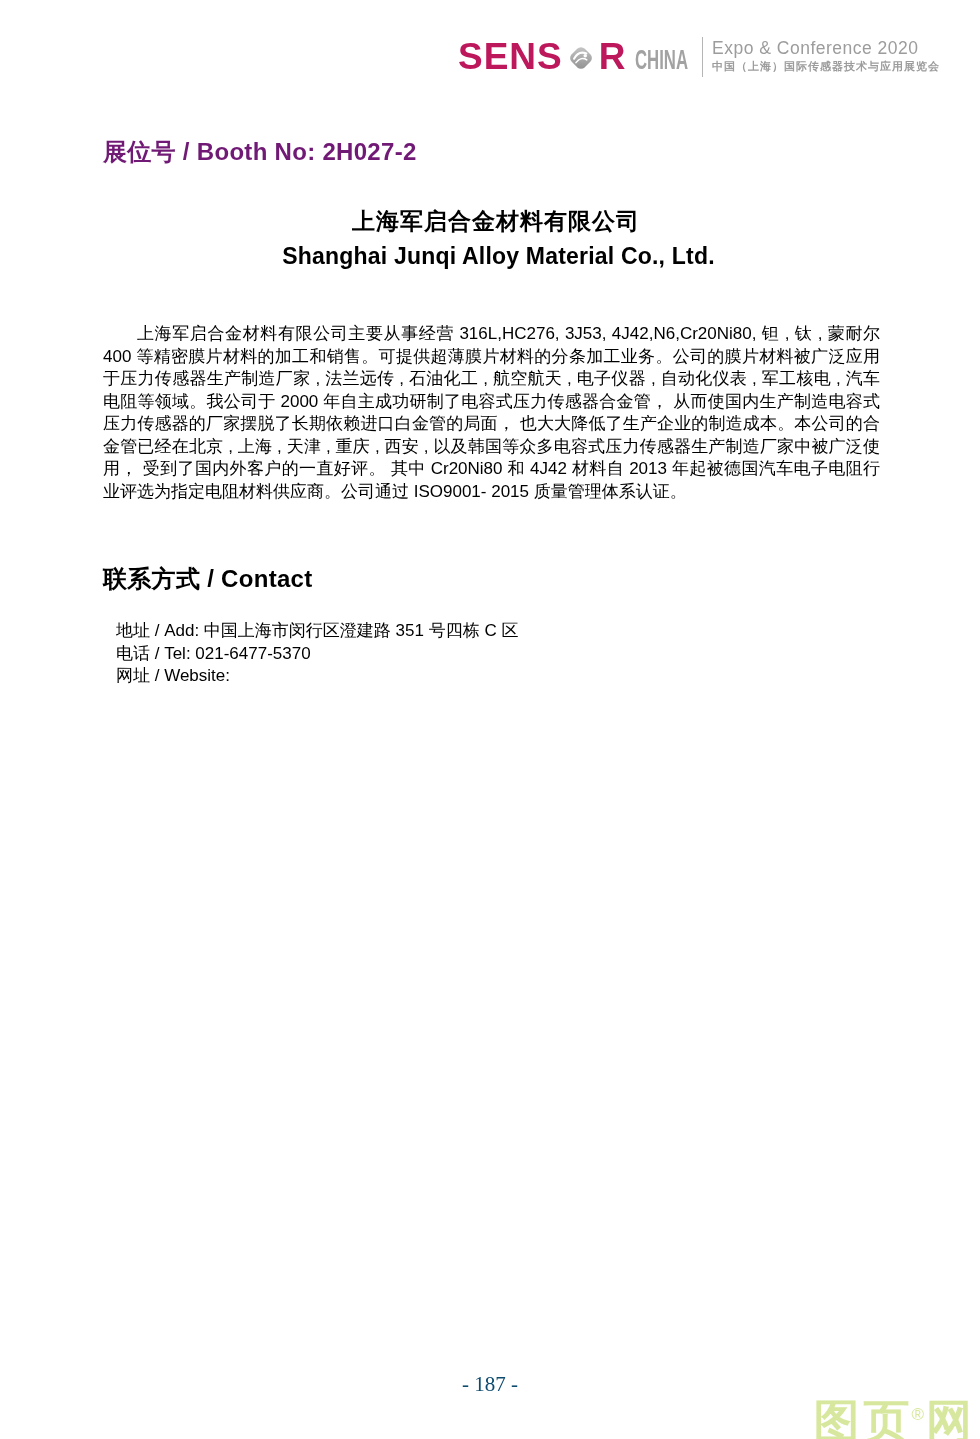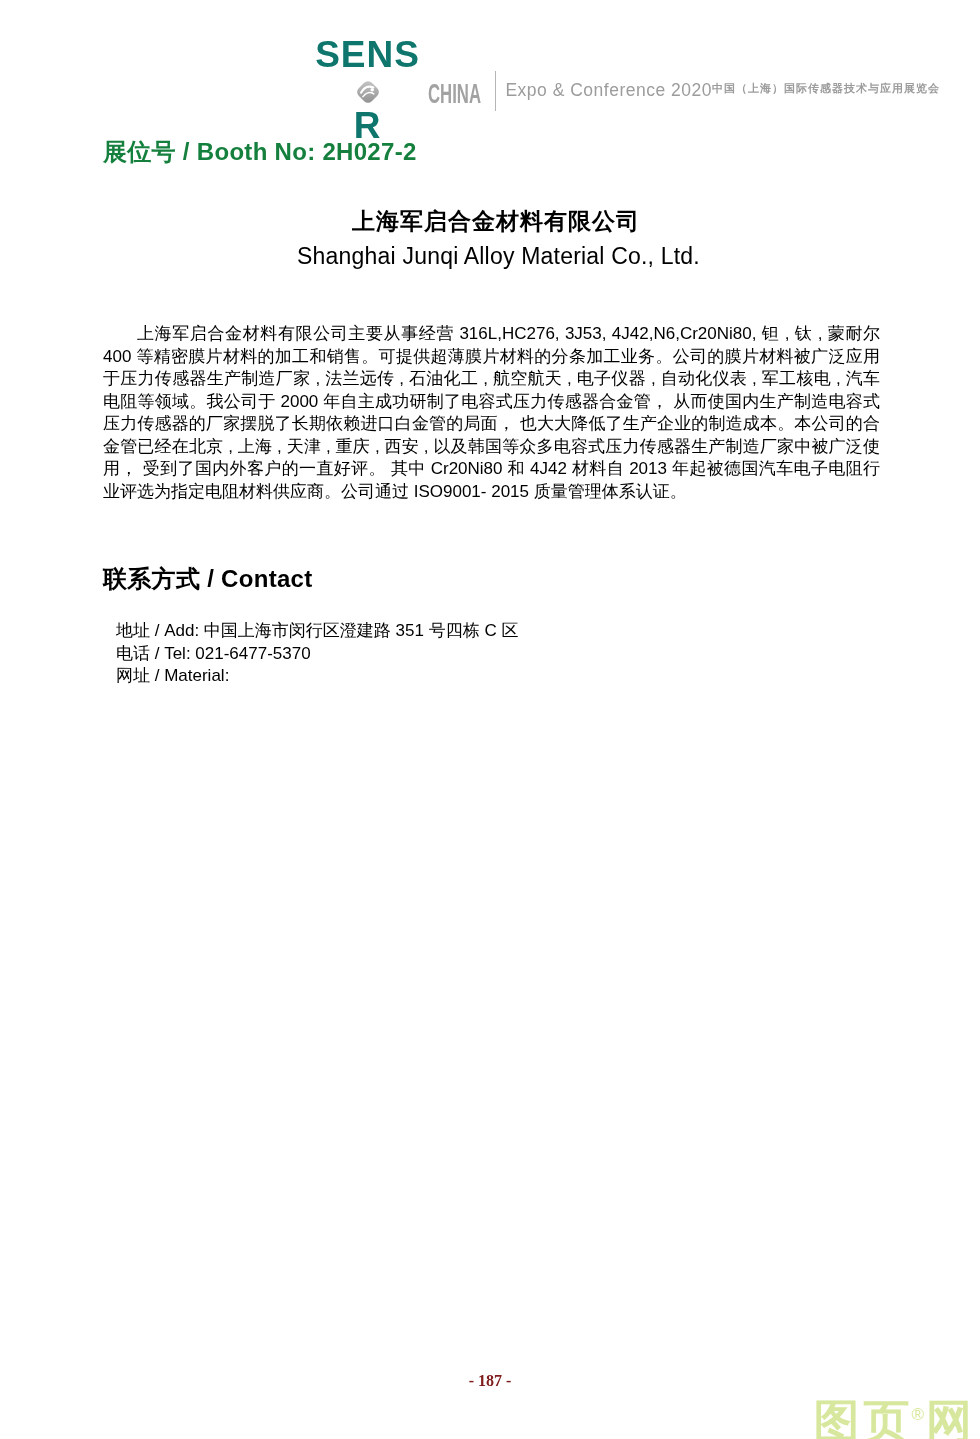--- a/index.html
+++ b/index.html
@@ -22,23 +22,22 @@
     right: 40px;
     display: flex;
     align-items: center;
   }
   .brand-main {
     display: flex;
     align-items: center;
     font-size: 37px;
     font-weight: bold;
     letter-spacing: 1px;
-    color: #0f766e;
+    color: #be185d;
     line-height: 1;
-    flex-direction: column;
   }
   .logo-icon-wrap {
     display: inline-flex;
     margin: 0 1px;
     position: relative;
     top: 2px;
   }
   .brand-china {
     display: inline-block;
     font-size: 27px;
@@ -54,21 +53,21 @@
     line-height: 1;
   }
   .logo-divider {
     width: 1px;
     height: 40px;
     background: #b5b5b5;
     margin: 0 9px 0 8px;
     position: relative;
     top: 1px;
   }
-  .tagline { display: flex; justify-content: center; }
+  .tagline { display: flex; flex-direction: column; justify-content: center; }
   .tag-en {
     font-size: 17.5px;
     color: #9c9c9c;
     letter-spacing: 0.5px;
     line-height: 1.15;
   }
   .tag-zh {
     font-size: 11px;
     font-weight: bold;
     color: #9c9c9c;
@@ -76,39 +75,39 @@
     margin-top: 1px;
   }
 
   
   .booth-heading {
     position: absolute;
     top: 136px;
     left: 103px;
     font-size: 24px;
     font-weight: bold;
-    color: #15803d;
+    color: #701a75;
     letter-spacing: 0.3px;
   }
   .company-names {
     position: absolute;
     top: 206px;
     left: 0;
     width: 100%;
     text-align: center;
   }
   .company-name-zh {
     font-size: 23px;
     font-weight: bold;
     letter-spacing: 1px;
     margin-left: 12px;
   }
   .company-name-en {
     font-size: 23px;
-    font-weight: normal;
+    font-weight: bold;
     margin-top: 6px;
     letter-spacing: 0.2px;
     padding-left: 17px;
   }
 
   
   .description {
     position: absolute;
     top: 323px;
     left: 103px;
@@ -138,23 +137,22 @@
   }
 
   
   .page-number {
     position: absolute;
     top: 1372px;
     left: 0;
     width: 100%;
     text-align: center;
     font-family: "Liberation Serif", serif;
-    font-size: 16px;
-    color: #7f1d1d;
-    font-weight: bold;
+    font-size: 21px;
+    color: #0c4a6e;
   }
 
   
   .watermark {
     position: absolute;
     right: 4px;
     bottom: -10px;
     font-size: 46px;
     font-weight: bold;
     letter-spacing: 4px;
@@ -208,21 +206,21 @@
     <div class="company-name-zh">上海军启合金材料有限公司</div>
     <div class="company-name-en">Shanghai Junqi Alloy Material Co., Ltd.</div>
   </div>
 
   <p class="description">上海军启合金材料有限公司主要从事经营 316L,HC276, 3J53, 4J42,N6,Cr20Ni80, 钽 , 钛 , 蒙耐尔 400 等精密膜片材料的加工和销售。可提供超薄膜片材料的分条加工业务。公司的膜片材料被广泛应用于压力传感器生产制造厂家 , 法兰远传 , 石油化工 , 航空航天 , 电子仪器 , 自动化仪表 , 军工核电 , 汽车电阻等领域。我公司于 2000 年自主成功研制了电容式压力传感器合金管， 从而使国内生产制造电容式压力传感器的厂家摆脱了长期依赖进口白金管的局面， 也大大降低了生产企业的制造成本。本公司的合金管已经在北京 , 上海 , 天津 , 重庆 , 西安 , 以及韩国等众多电容式压力传感器生产制造厂家中被广泛使用， 受到了国内外客户的一直好评。 其中 Cr20Ni80 和 4J42 材料自 2013 年起被德国汽车电子电阻行业评选为指定电阻材料供应商。公司通过 ISO9001- 2015 质量管理体系认证。</p>
 
   <h2 class="contact-heading">联系方式 / Contact</h2>
   <div class="contact-lines">
     <div>地址 / Add: 中国上海市闵行区澄建路 351 号四栋 C 区</div>
     <div>电话 / Tel: 021-6477-5370</div>
-    <div>网址 / Material:</div>
+    <div>网址 / Website:</div>
   </div>
 
   <div class="page-number">- 187 -</div>
 
   <div class="watermark" style="color: rgb(215, 232, 158);">
     <span>图页</span><sup>®</sup><span>网</span>
   </div>
 
 </div>
 

